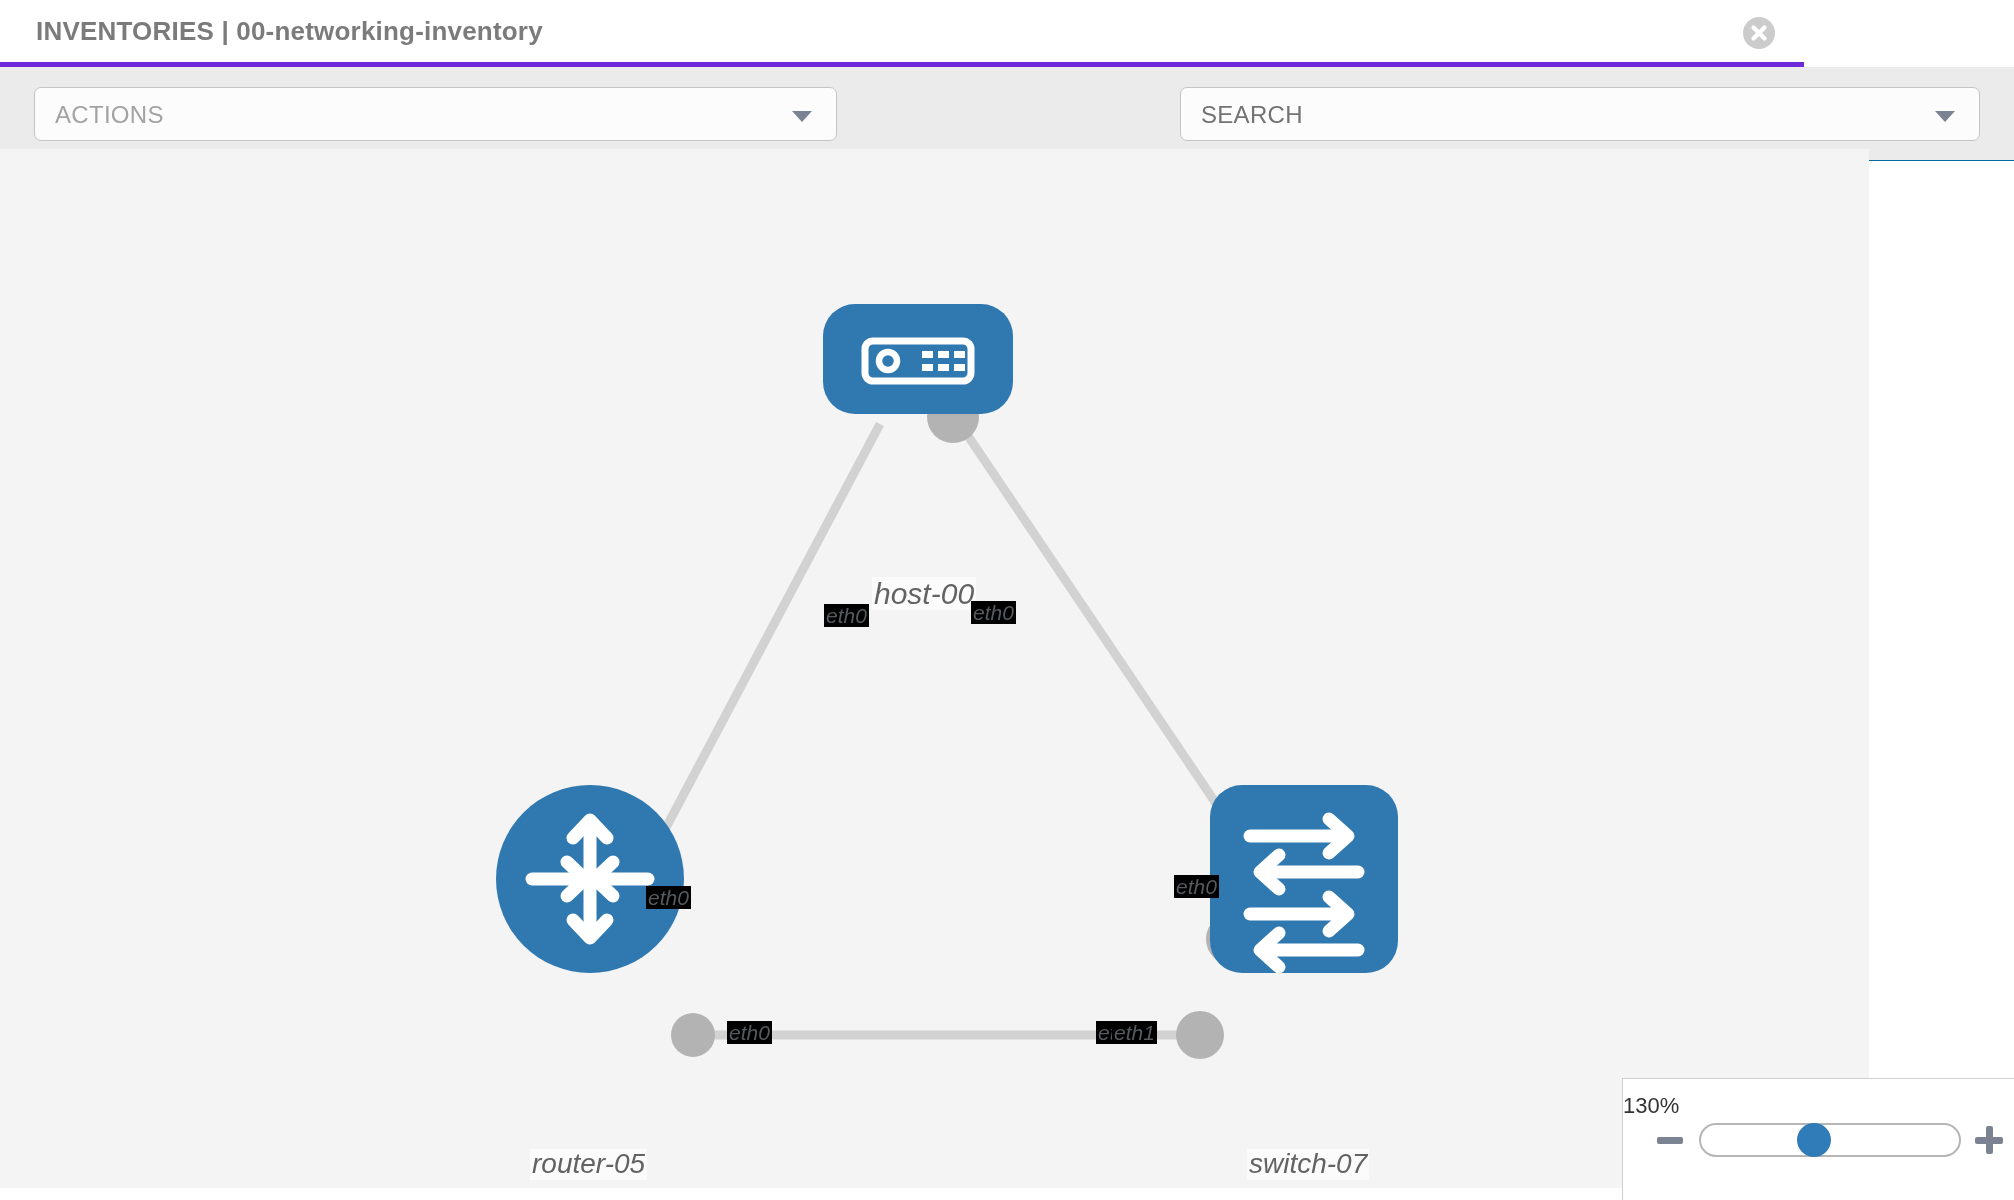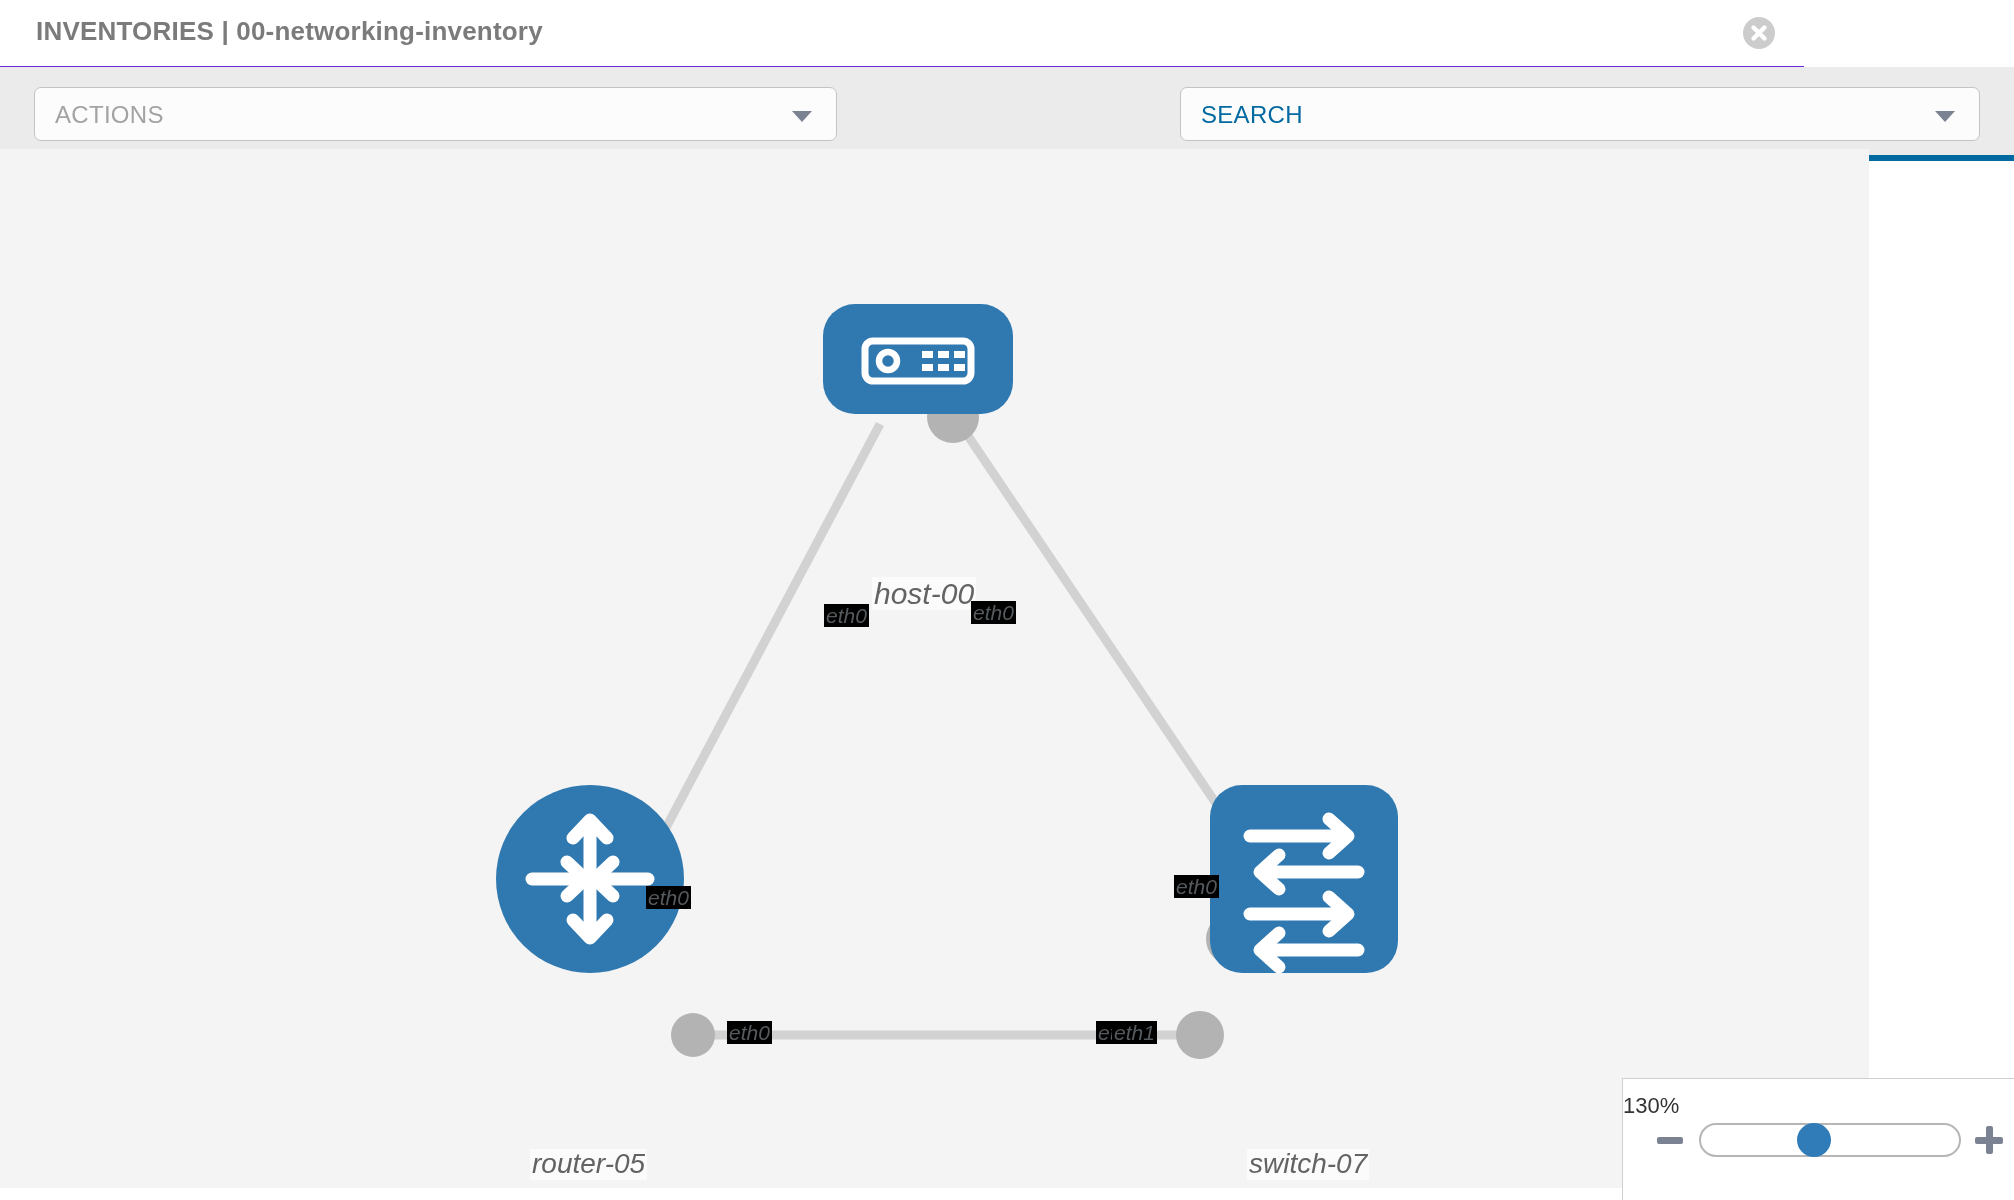--- a/index.html
+++ b/index.html
@@ -14,42 +14,42 @@
     position: relative;
     width: 2014px; height: 1200px;
     background: #ffffff;
   }
 
   
   #header {
     position: absolute; left: 0; top: 0;
     width: 1804px; height: 67px;
     background: #ffffff;
-    border-bottom: 1px solid #6d28d9;
+    border-bottom: 5px solid #6d28d9;
   }
   #page-title {
     position: absolute; left: 36px; top: 16px;
     font-size: 26px;
     font-weight: bold;
     color: #7b7b7b;
     letter-spacing: 0.2px;
     white-space: nowrap;
   }
   #close-button {
     position: absolute; right: 28px; top: 16px;
     width: 34px; height: 34px;
     cursor: pointer;
   }
 
   
   #toolbar {
     position: absolute; left: 0; top: 67px;
     width: 2014px; height: 94px;
     background: #ebebeb;
-    border-bottom: 6px solid #0369a1;
+    border-bottom: 1px solid #0369a1;
   }
   .field {
     position: absolute;
     background: #fcfcfc;
     border: 1px solid #c4c4c4;
     border-radius: 7px;
     height: 54px;
   }
   #actions-select {
     left: 34px; top: 20px; width: 803px;
@@ -67,21 +67,21 @@
     border-right: 10px solid transparent;
     border-top: 11px solid #7b8291;
   }
   #actions-caret { right: 24px; }
   #search-field {
     left: 1180px; top: 20px; width: 800px;
     cursor: text;
   }
   #search-placeholder {
     position: absolute; left: 20px; top: 13px;
-    font-size: 24px; color: #0369a1;
+    font-size: 24px; color: #737373;
     letter-spacing: 0.3px;
   }
   #search-caret { right: 24px; }
 
   .tool-icon {
     position: absolute; top: 92px;
     width: 46px; height: 46px;
     cursor: pointer;
   }
   #wrench-icon { left: 1040px; }

